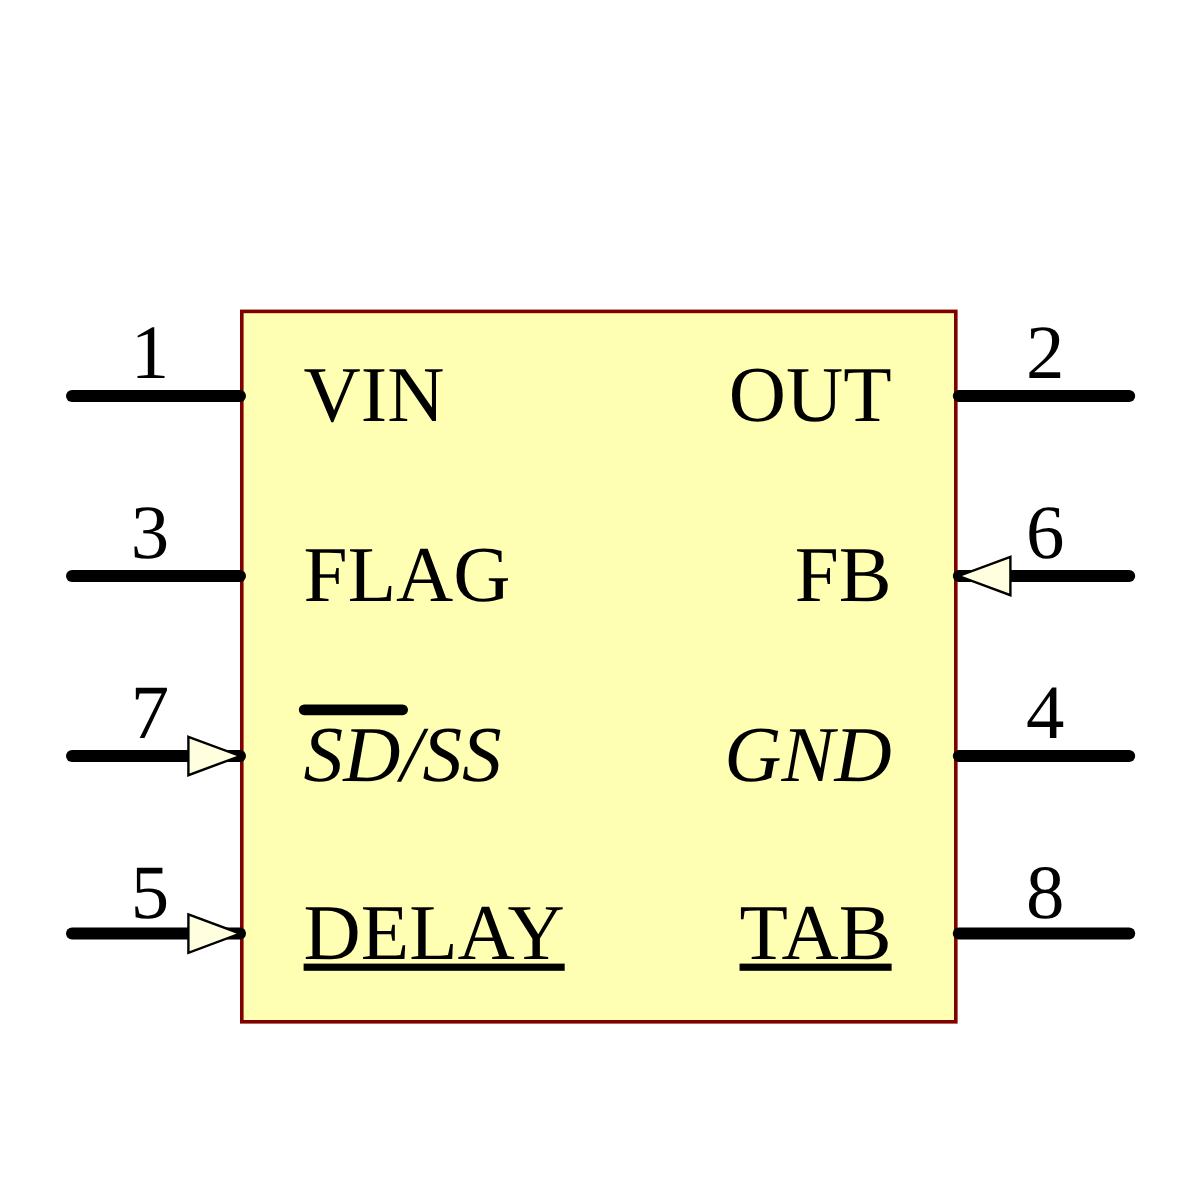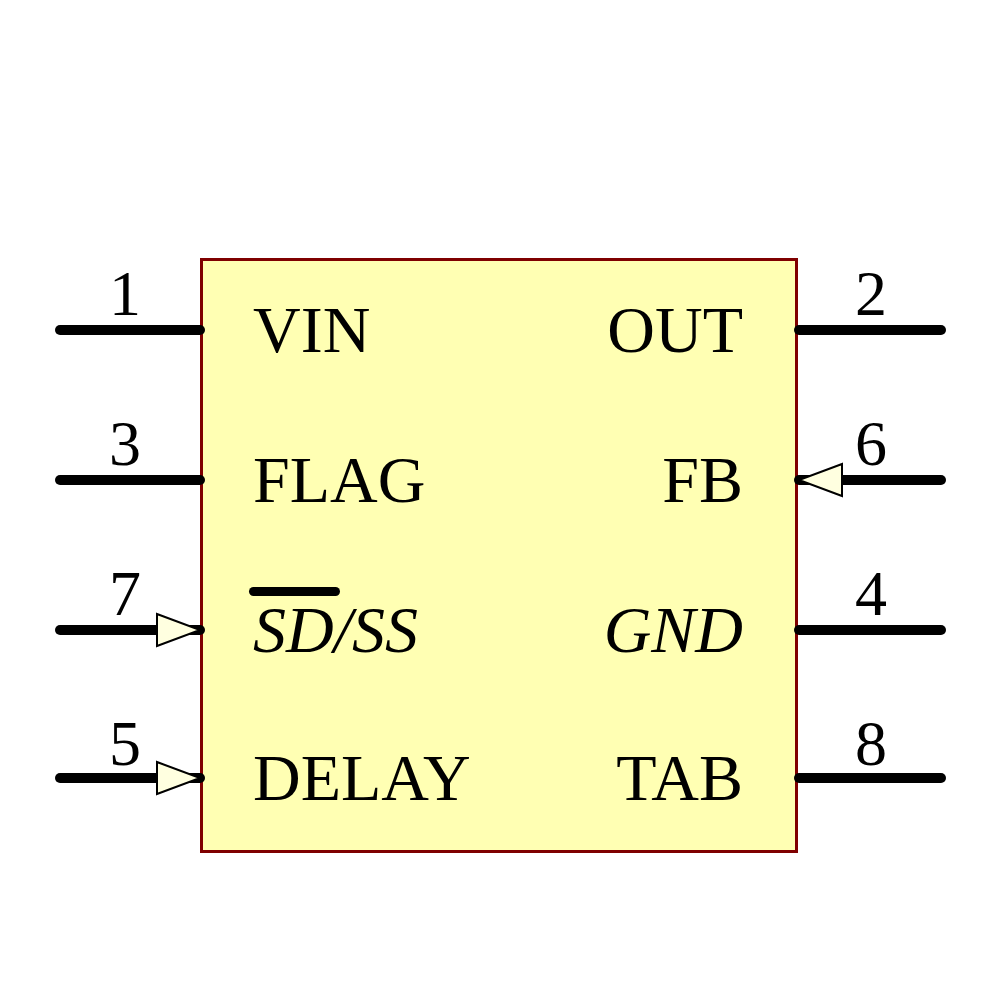--- a/index.html
+++ b/index.html
@@ -65,21 +65,21 @@
     line-height: 66px;
     font-size: 66px;
     color: #000000;
     white-space: nowrap;
   }
   .pin-label.left  { left: 253px; }
   .pin-label.right { right: 257px; }
   .row1 .pin-label { top: 297px; }
   .row2 .pin-label { top: 447px; }
   .row3 .pin-label { top: 597px; font-style: italic; }
-  .row4 .pin-label { top: 745px; }
+  .row4 .pin-label { top: 745px; text-decoration: underline; }
   
   .overbar {
     position: relative;
     display: inline-block;
   }
   .overbar::before {
     content: "";
     position: absolute;
     left: -4px;
     right: -6px;

